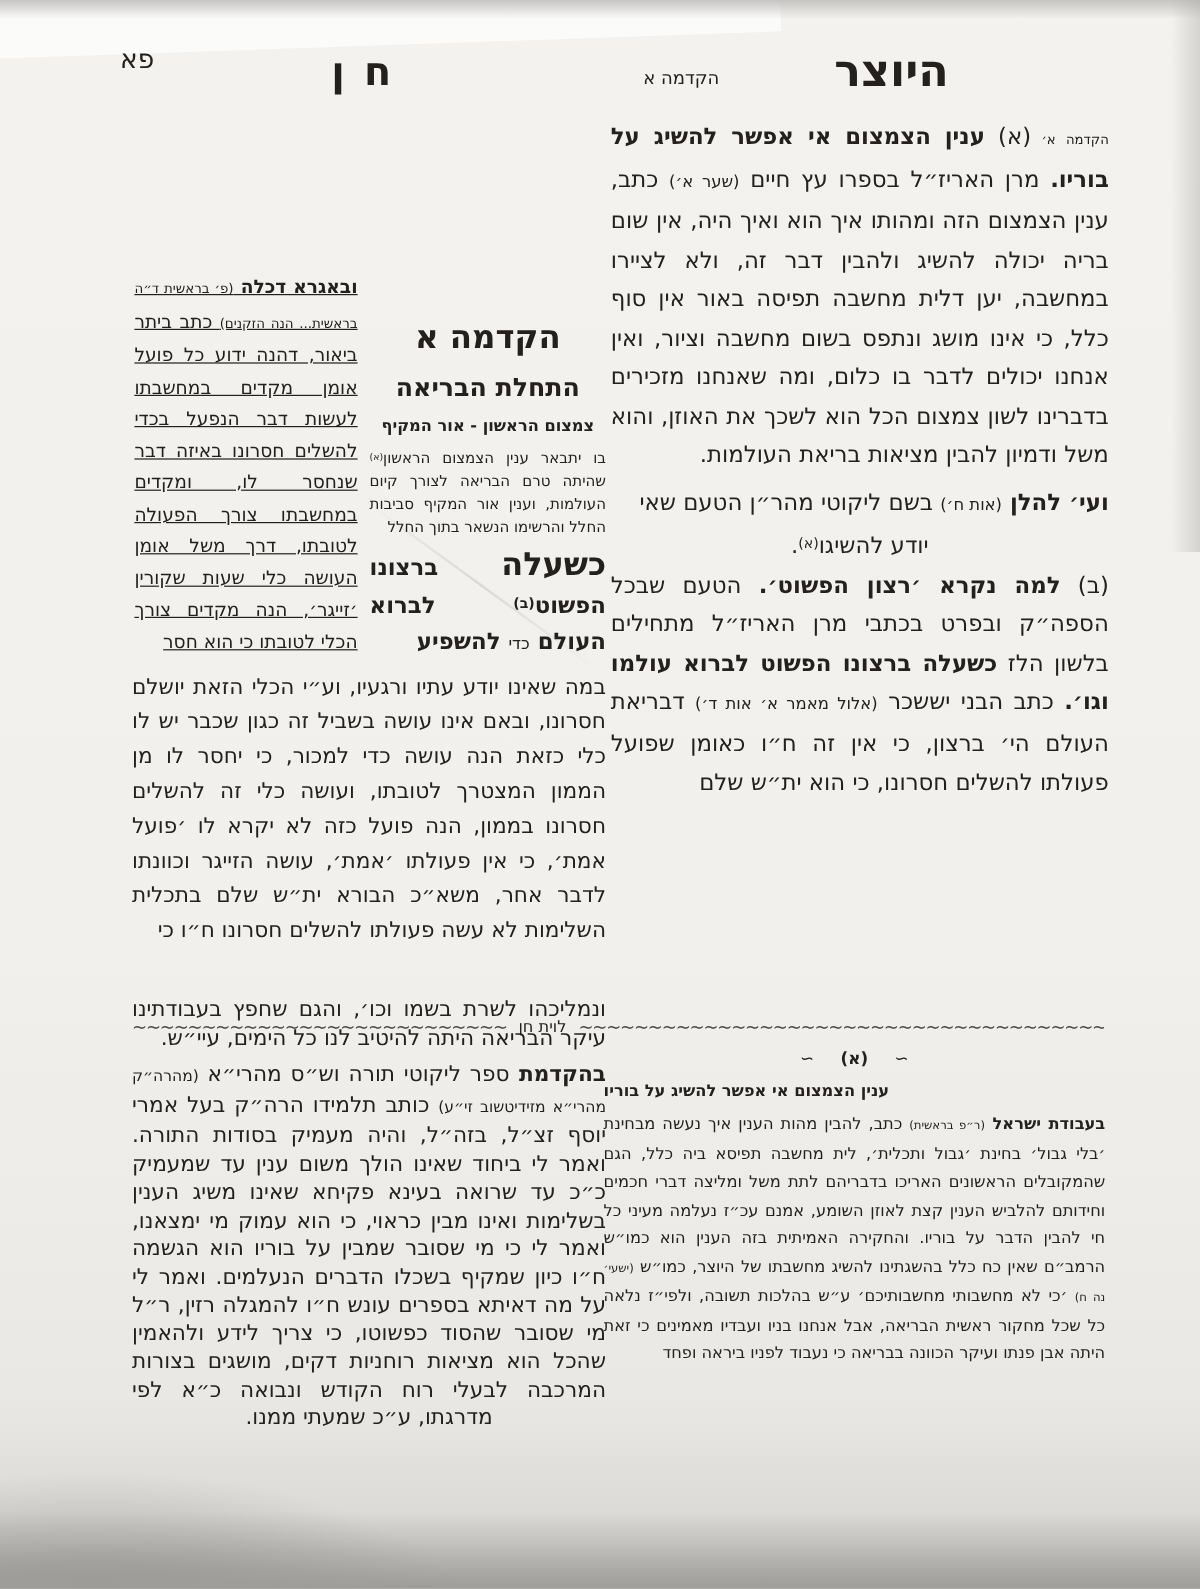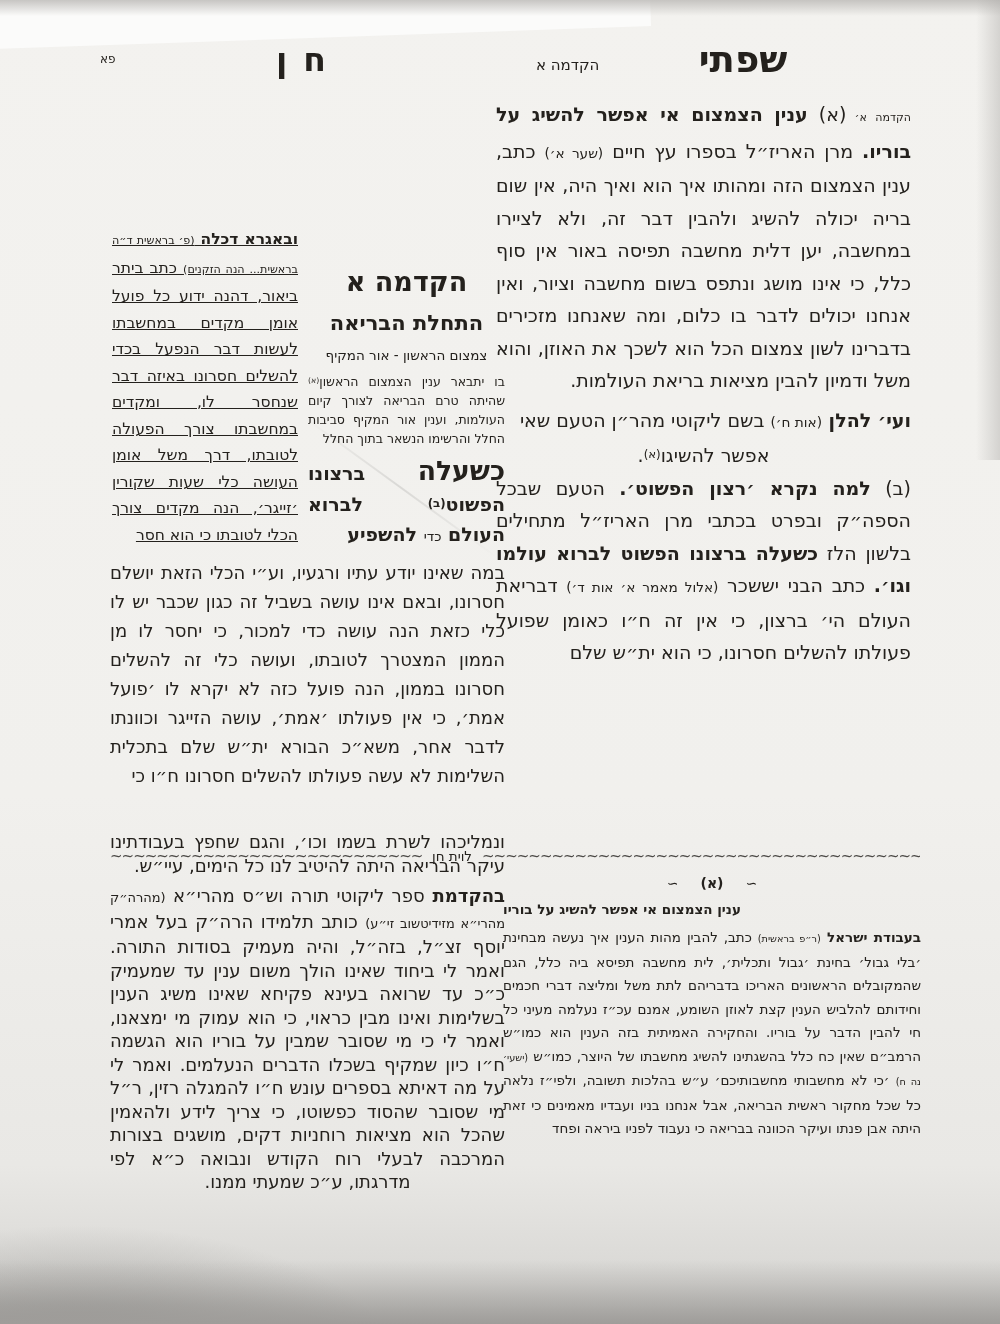--- a/index.html
+++ b/index.html
@@ -23,33 +23,33 @@
     background:radial-gradient(ellipse at 30% 100%,rgba(80,78,75,.45),rgba(80,78,75,0) 70%); }
   .crease { position:absolute; left:280px; top:486px; width:240px; height:2px;
     background:linear-gradient(90deg,rgba(0,0,0,0),rgba(0,0,0,.10),rgba(0,0,0,0));
     transform:rotate(36deg); }
   
   .h-title-main { position:absolute; left:678px; top:38px; width:130px; text-align:center;
     font-size:37px; font-weight:bold; }
   .h-section { position:absolute; left:536px; top:56px; font-size:15px; }
   .h-title-secondary { position:absolute; left:276px; top:40px; font-size:33px; font-weight:bold;
     letter-spacing:16px; }
-  .h-page-number { position:absolute; left:100px; top:52px; font-size:12px; }
+  .h-page-number { position:absolute; left:100px; top:38px; font-size:22px; }
   
   .rtl { direction:rtl; text-align:justify; }
   .para + .para { margin-top:7px; }
   .center-line { text-align:center; }
-  .col-right   { position:absolute; left:496px; top:98px;  width:415px; font-size:19px;   line-height:32.5px; }
+  .col-right   { position:absolute; left:509px; top:98px;  width:415px; font-size:19px;   line-height:32.5px; }
   .col-left-top{ position:absolute; left:110px; top:96px;  width:395px; font-size:18px;   line-height:31px; }
   .narrow-col  { position:absolute; left:112px; top:226px; width:186px; font-size:15.5px; line-height:26.5px;text-decoration:underline; }
   .col-left-mid{ position:absolute; left:110px; top:558px; width:395px; font-size:18px;   line-height:29px; }
   .heading-block { position:absolute; left:308px; top:266px; width:197px; direction:rtl; text-align:center; }
   .hb-kicker   { font-size:27px;   font-weight:bold; }
   .hb-title    { font-size:21px;   font-weight:bold; margin-top:14px; }
-  .hb-subtitle { font-size:13.5px; font-weight:normal; margin-top:12px; }
+  .hb-subtitle { font-size:13.5px; font-weight:bold; margin-top:12px; }
   .hb-summary  { font-size:12.5px; line-height:19px; text-align:justify; margin-top:8px; }
   .hb-opening  { font-size:19px;   line-height:30px; font-weight:bold; text-align:justify; margin-top:10px; }
   
   .separator { position:absolute; left:110px; top:848px; width:810px; height:16px;
     display:flex; align-items:center; direction:ltr; }
   .rule-seg { overflow:hidden; white-space:nowrap; color:#4a4845; font-size:15px;
     line-height:10px; letter-spacing:-1px; }
   .rule-seg::before { content:"~~~~~~~~~~~~~~~~~~~~~~~~~~~~~~~~~~~~~~~~~~~~~~~~~~~~~~~~~~~~~~~~~~~~~~~~~~~~~~~~~~~~~~~~~~~~~~~~"; }
   .rule-left  { width:312px; }
   .rule-right { flex:1; }
@@ -73,29 +73,29 @@
 </head>
 <body>
 
 <div class="page">
 
   <div class="top-wedge"></div>
   <div class="top-band"></div>
   <div class="right-edge"></div>
   <div class="crease"></div>
 
-  <div class="h-title-main">שפתי</div>
+  <div class="h-title-main">היוצר</div>
   <div class="h-section">הקדמה א</div>
   <div class="h-title-secondary">חן</div>
   <div class="h-page-number">פא</div>
 
   <section class="col-right rtl">
     <p class="para"><span class="seg-tiny">הקדמה א׳ </span><span class="seg-n">(א) </span><span class="seg-b">ענין הצמצום אי אפשר להשיג על בוריו.</span><span class="seg-n"> מרן האריז״ל בספרו עץ חיים </span><span class="seg-sm">(שער א׳)</span><span class="seg-n"> כתב, ענין הצמצום הזה ומהותו איך הוא ואיך היה, אין שום בריה יכולה להשיג ולהבין דבר זה, ולא לציירו במחשבה, יען דלית מחשבה תפיסה באור אין סוף כלל, כי אינו מושג ונתפס בשום מחשבה וציור, ואין אנחנו יכולים לדבר בו כלום, ומה שאנחנו מזכירים בדברינו לשון צמצום הכל הוא לשכך את האוזן, והוא משל ודמיון להבין מציאות בריאת העולמות.</span></p>
     <p class="para"><span class="seg-b">ועי׳ להלן </span><span class="seg-sm">(אות ח׳)</span><span class="seg-n"> בשם ליקוטי מהר״ן הטעם שאי</span></p>
-    <div class="center-line"><span class="seg-n">אפשר להשיגו</span><span class="seg-ref">(א)</span><span class="seg-n">.</span></div>
+    <div class="center-line"><span class="seg-n">יודע להשיגו</span><span class="seg-ref">(א)</span><span class="seg-n">.</span></div>
     <p class="para"><span class="seg-n">(ב) </span><span class="seg-b">למה נקרא ׳רצון הפשוט׳.</span><span class="seg-n"> הטעם שבכל הספה״ק ובפרט בכתבי מרן האריז״ל מתחילים בלשון הלז </span><span class="seg-b">כשעלה ברצונו הפשוט לברוא עולמו וגו׳.</span><span class="seg-n"> כתב הבני יששכר </span><span class="seg-sm">(אלול מאמר א׳ אות ד׳)</span><span class="seg-n"> דבריאת העולם הי׳ ברצון, כי אין זה ח״ו כאומן שפועל פעולתו להשלים חסרונו, כי הוא ית״ש שלם</span></p>
   </section>
 
 
   <section class="narrow-col rtl">
     <p class="para"><span class="seg-b">ובאגרא דכלה </span><span class="seg-sm">(פ׳ בראשית ד״ה בראשית... הנה הזקנים)</span><span class="seg-n"> כתב ביתר ביאור, דהנה ידוע כל פועל אומן מקדים במחשבתו לעשות דבר הנפעל בכדי להשלים חסרונו באיזה דבר שנחסר לו, ומקדים במחשבתו צורך הפעולה לטובתו, דרך משל אומן העושה כלי שעות שקורין ׳זייגר׳, הנה מקדים צורך הכלי לטובתו כי הוא חסר</span></p>
   </section>
 
   <section class="heading-block">
     <div class="hb-kicker">הקדמה א</div>

